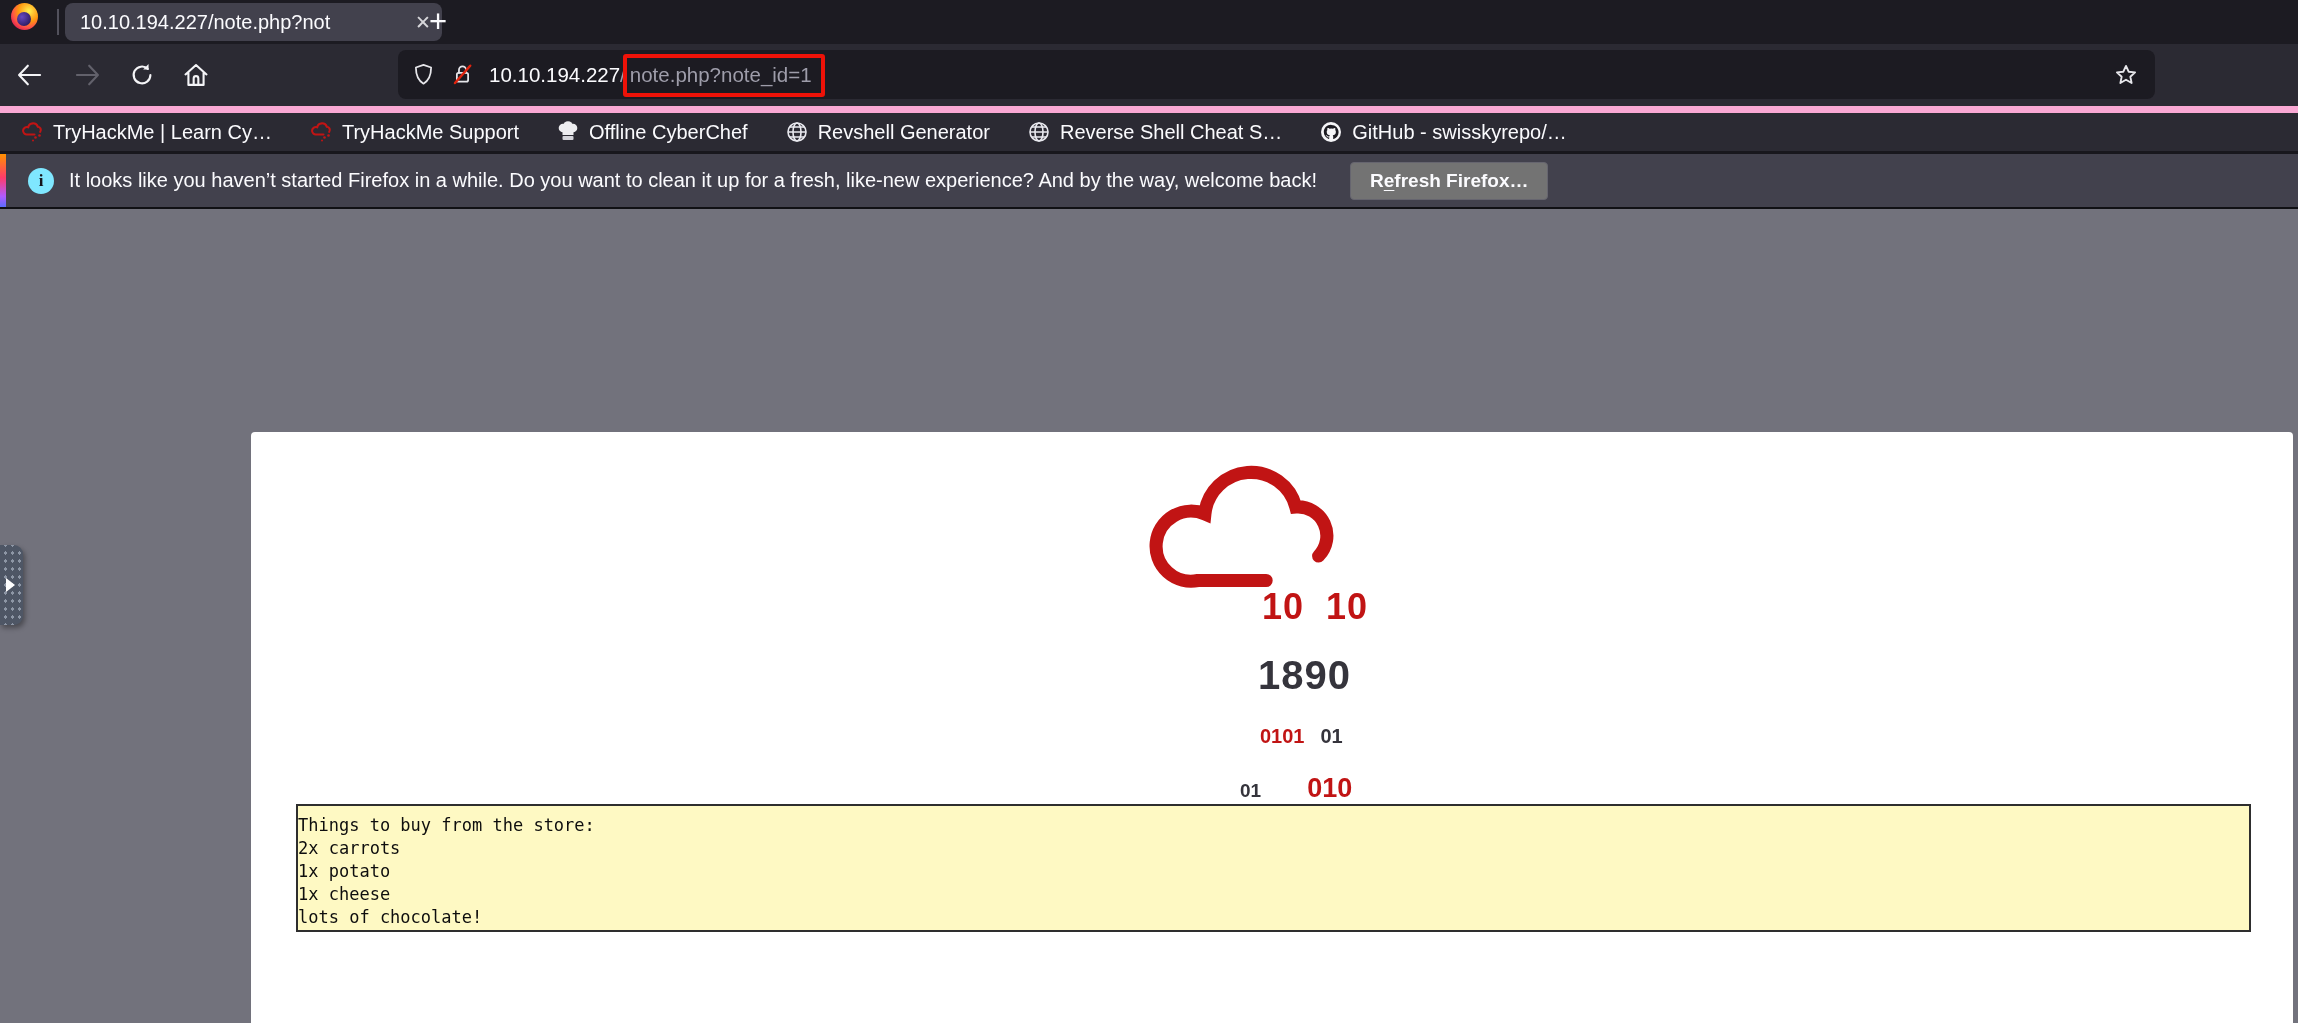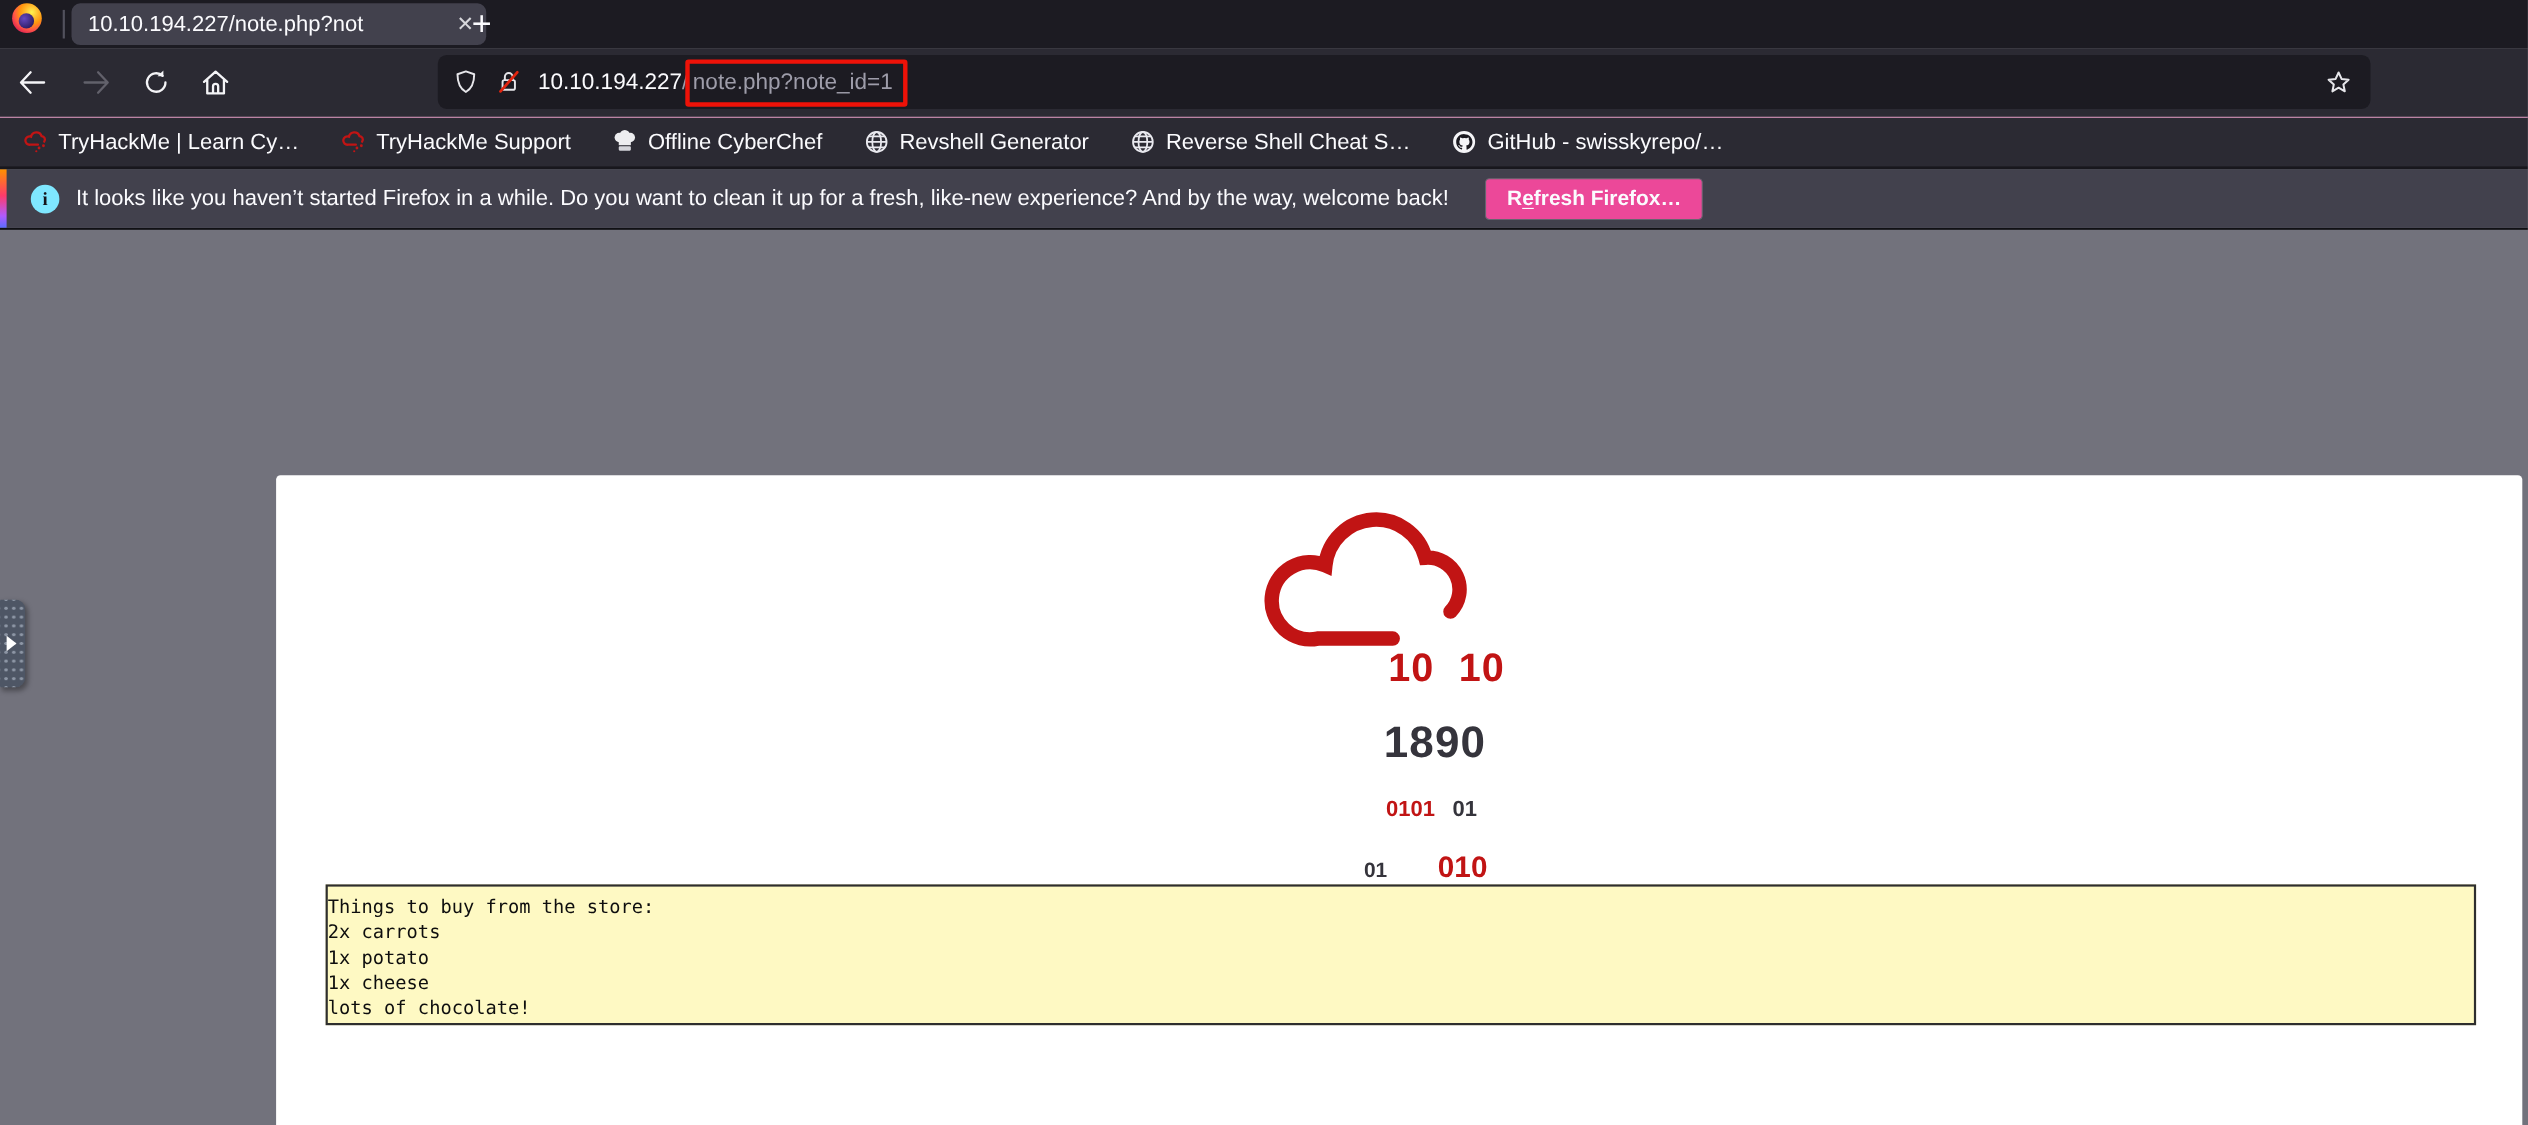--- a/index.html
+++ b/index.html
@@ -35,38 +35,38 @@
   .lock-wrap { margin-right:14px; display:flex; }
   .url-text { font-size:20.5px; color:#fbfbfe; white-space:nowrap; display:flex; align-items:center; }
   .url-path { color:#9e9daa; }
   .url-hl { position:relative; color:#9e9daa; padding:0 4px; }
   .redbox { position:absolute; left:-3px; right:-9px; top:-9px; bottom:-10px;
             border:4px solid #ee1208; border-radius:3px; pointer-events:none; }
   .star-btn { position:absolute; right:16px; top:12px; width:26px; height:26px; }
   .star-btn svg { width:100%; height:100%; stroke:#e6e6ea; fill:none; stroke-width:1.7; stroke-linejoin:round; }
 
   
-  .bookmarksbar { height:45px; background:#2b2a33; border-top:1px solid #f9a8d4; flex:0 0 auto;
+  .bookmarksbar { height:45px; background:#2b2a33; border-top:7px solid #f9a8d4; flex:0 0 auto;
     display:flex; align-items:center; padding-left:20px; gap:37px; }
   .bm-item { display:flex; align-items:center; gap:9px; color:#fbfbfe; font-size:20px; white-space:nowrap; }
   .bm-item svg { width:24px; height:24px; flex:0 0 auto; }
 
   .sep-line1 { height:3px; background:#18171d; flex:0 0 auto; }
   .sep-line2 { height:2px; background:#101014; flex:0 0 auto; }
 
   
   .notifbar { position:relative; height:53px; background:#42414d; flex:0 0 auto;
     display:flex; align-items:center; padding-left:28px; }
   .notif-stripe { position:absolute; left:0; top:0; bottom:0; width:6px;
     background:linear-gradient(180deg,#ff9100 0%,#ff3b6b 45%,#b05bff 80%,#5b6cff 100%); }
   .info-icon { width:26px; height:26px; border-radius:50%; background:#7fe7ff; flex:0 0 auto;
     display:flex; align-items:center; justify-content:center; margin-right:15px; }
   .info-icon::after { content:"i"; color:#15141a; font-size:17px; font-weight:bold; font-family:"Liberation Serif",serif; }
   .notif-msg { color:#fbfbfe; font-size:20px; white-space:nowrap; }
-  .refresh-btn { margin-left:33px; background:#ec4899; border:1px solid #66656f; border-radius:4px;
+  .refresh-btn { margin-left:33px; background:#737373; border:1px solid #66656f; border-radius:4px;
     color:#fbfbfe; font-size:19px; font-weight:bold; padding:7px 19px; white-space:nowrap; }
   .refresh-btn .ak { text-decoration:underline; text-underline-offset:3px; }
 
   
   .page { position:relative; flex:1; background:#72727c; }
   .split-handle { position:absolute; left:0; top:336px; width:23px; height:80px; background:#4e5665;
     border-radius:0 9px 9px 0; box-shadow:2px 3px 5px rgba(0,0,0,.35);
     background-image:radial-gradient(#8d96a5 1.4px, transparent 1.6px);
     background-size:7px 8px; background-position:2px 4px; }
   .split-handle::after { content:""; position:absolute; left:6px; top:50%; transform:translateY(-50%);

